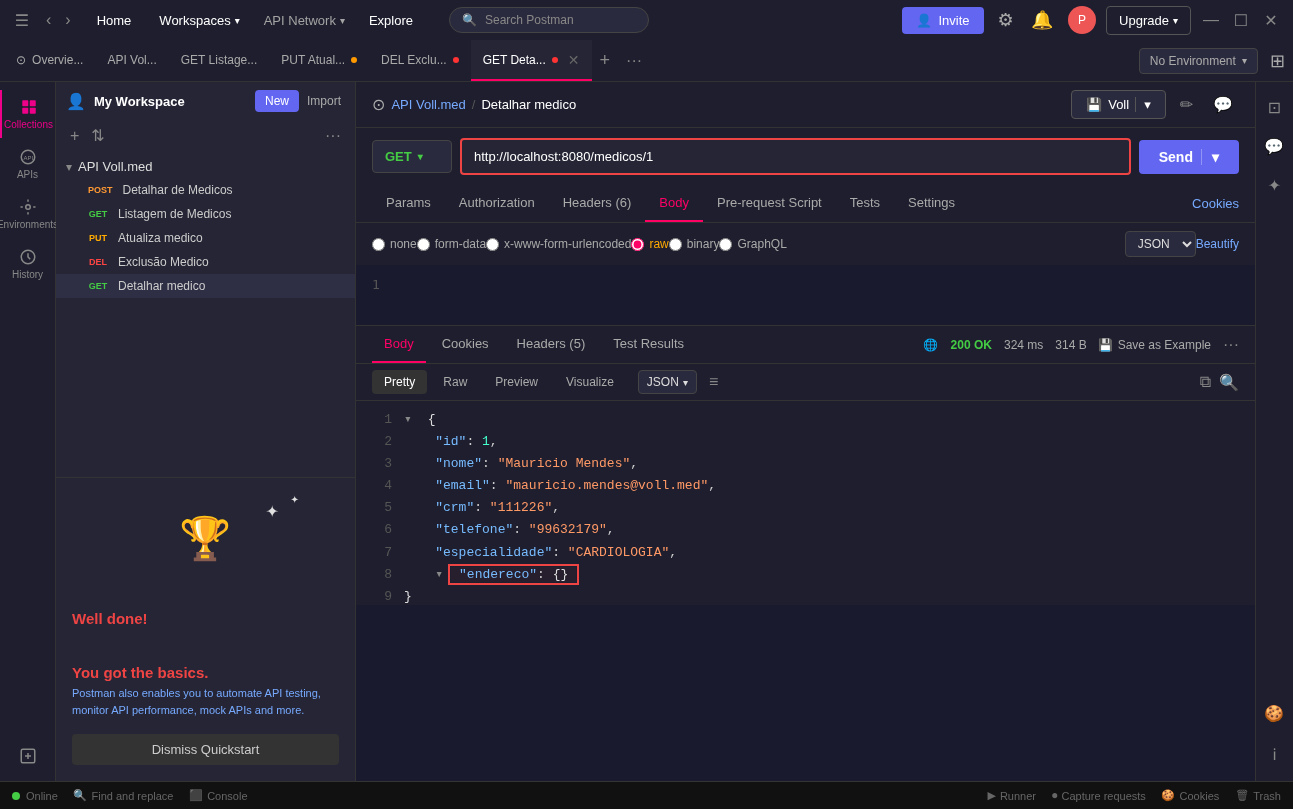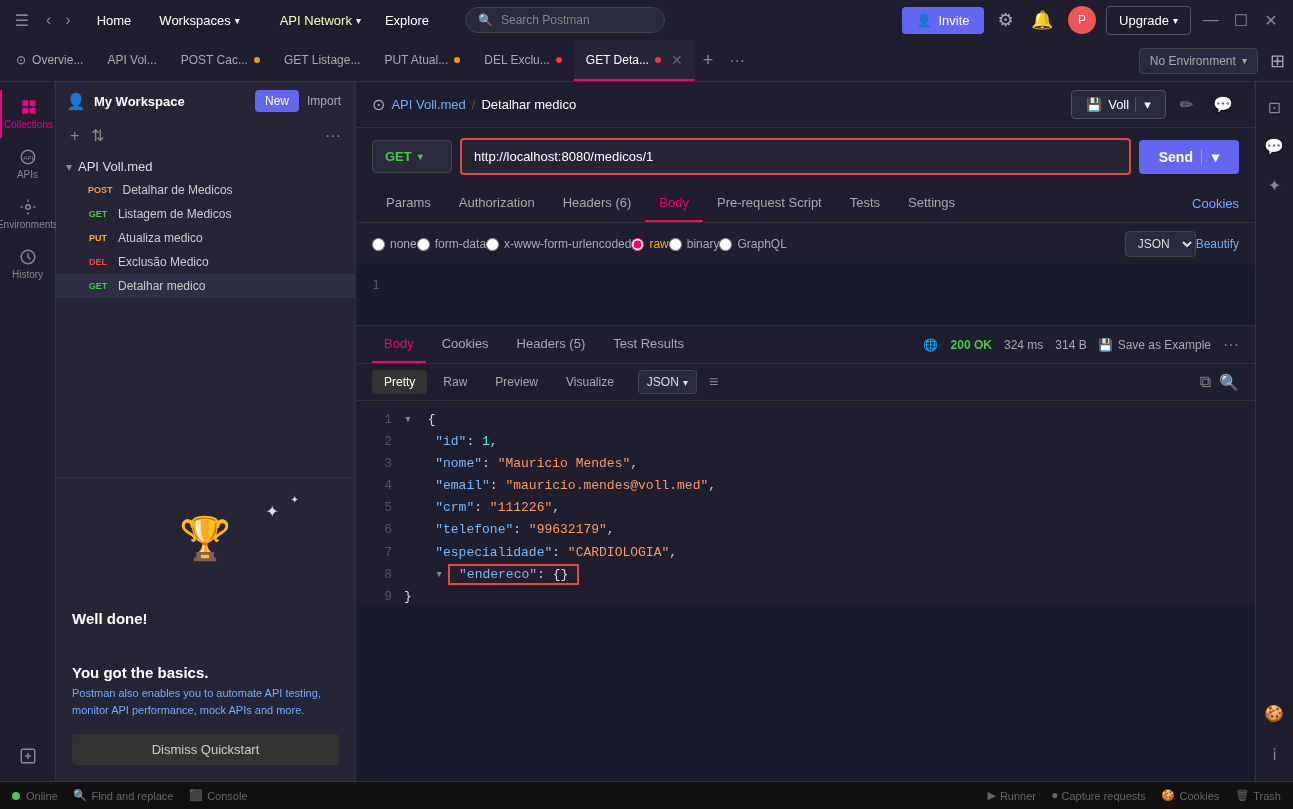--- a/index.html
+++ b/index.html
@@ -6,21 +6,21 @@
     body { font-family: -apple-system, BlinkMacSystemFont, 'Segoe UI', sans-serif; font-size: 13px; background: #1a1a2e; color: #e0e0e0; height: 809px; overflow: hidden; display: flex; flex-direction: column; }
 
     
     .titlebar { height: 40px; background: #1e1e2e; display: flex; align-items: center; padding: 0 12px; gap: 8px; flex-shrink: 0; }
     .titlebar-controls { display: flex; gap: 6px; align-items: center; }
     .titlebar-btn { width: 20px; height: 20px; background: none; border: none; color: #888; cursor: pointer; font-size: 16px; display: flex; align-items: center; justify-content: center; }
     .titlebar-nav { display: flex; gap: 2px; }
     .titlebar-nav button { background: none; border: none; color: #aaa; cursor: pointer; font-size: 16px; padding: 4px 6px; }
     .titlebar-home { color: #fff; font-size: 13px; padding: 0 12px; cursor: pointer; }
     .titlebar-workspaces { color: #fff; font-size: 13px; padding: 0 8px; display: flex; align-items: center; gap: 4px; cursor: pointer; }
-    .titlebar-api { color: #fef9c3; font-size: 13px; padding: 0 8px; display: flex; align-items: center; gap: 4px; cursor: pointer; margin-left: 16px; }
+    .titlebar-api { color: #a3a3a3; font-size: 13px; padding: 0 8px; display: flex; align-items: center; gap: 4px; cursor: pointer; }
     .titlebar-explore { color: #fff; font-size: 13px; padding: 0 8px; cursor: pointer; }
     .search-bar { flex: 1; max-width: 200px; background: #2a2a3e; border: 1px solid #444; border-radius: 20px; padding: 5px 12px; display: flex; align-items: center; gap: 8px; cursor: pointer; margin: 0 20px; }
     .search-bar span { color: #888; font-size: 12px; }
     .titlebar-right { display: flex; align-items: center; gap: 10px; margin-left: auto; }
     .invite-btn { background: #6366f1; color: #fff; border: none; border-radius: 4px; padding: 6px 14px; cursor: pointer; font-size: 13px; display: flex; align-items: center; gap: 6px; }
     .icon-btn { background: none; border: none; color: #aaa; cursor: pointer; font-size: 18px; padding: 4px; }
     .upgrade-btn { background: none; border: 1px solid #555; color: #fff; border-radius: 4px; padding: 6px 12px; cursor: pointer; font-size: 13px; display: flex; align-items: center; gap: 4px; }
     .avatar { width: 28px; height: 28px; border-radius: 50%; background: #e55; display: flex; align-items: center; justify-content: center; color: #fff; font-size: 12px; }
 
     
@@ -56,21 +56,21 @@
     .collection-name { font-size: 13px; color: #ddd; font-weight: 500; }
     .tree-item { padding: 5px 10px 5px 28px; display: flex; align-items: center; gap: 6px; cursor: pointer; font-size: 12px; }
     .tree-item.active { background: #2e2e45; }
     .method-badge { font-size: 9px; font-weight: 700; padding: 1px 4px; border-radius: 2px; min-width: 28px; text-align: center; }
     .method-post { color: #f93; }
     .method-get { color: #4c4; }
     .method-put { color: #fa0; }
     .method-del { color: #f44; }
     .item-name { color: #ccc; font-size: 12px; }
     .quickstart { padding: 16px; border-top: 1px solid #333; }
-    .qs-title { font-size: 15px; font-weight: 700; color: #ffffff; margin-bottom: 4px; margin-top: 37px; }
+    .qs-title { font-size: 15px; font-weight: 700; color: #ef4444; margin-bottom: 4px; margin-top: 37px; }
     .qs-info { font-size: 11px; color: #7af; margin-bottom: 16px; line-height: 1.5; }
     .qs-dismiss { width: 100%; background: #333; border: none; color: #ccc; padding: 8px; border-radius: 4px; cursor: pointer; font-size: 13px; }
 
     
     .content { flex: 1; display: flex; flex-direction: column; overflow: hidden; background: #1a1a2e; }
 
     
     .req-header { display: flex; align-items: center; padding: 8px 16px; gap: 8px; background: #1e1e2e; border-bottom: 1px solid #333; }
     .breadcrumb-link { color: #7af; cursor: pointer; }
     .breadcrumb-sep { color: #555; }
@@ -200,24 +200,20 @@
   </div>
 </div>
 
 <div class="tabbar">
   <div class="tab">
     <span>⊙</span>
     <span>Overvie...</span>
   </div>
   <div class="tab">
     <span>API Vol...</span>
-  </div>
-  <div class="tab">
-    <span>POST Cac...</span>
-    <span class="tab-dot orange"></span>
   </div>
   <div class="tab">
     <span>GET Listage...</span>
   </div>
   <div class="tab">
     <span>PUT Atual...</span>
     <span class="tab-dot orange"></span>
   </div>
   <div class="tab">
     <span>DEL Exclu...</span>

